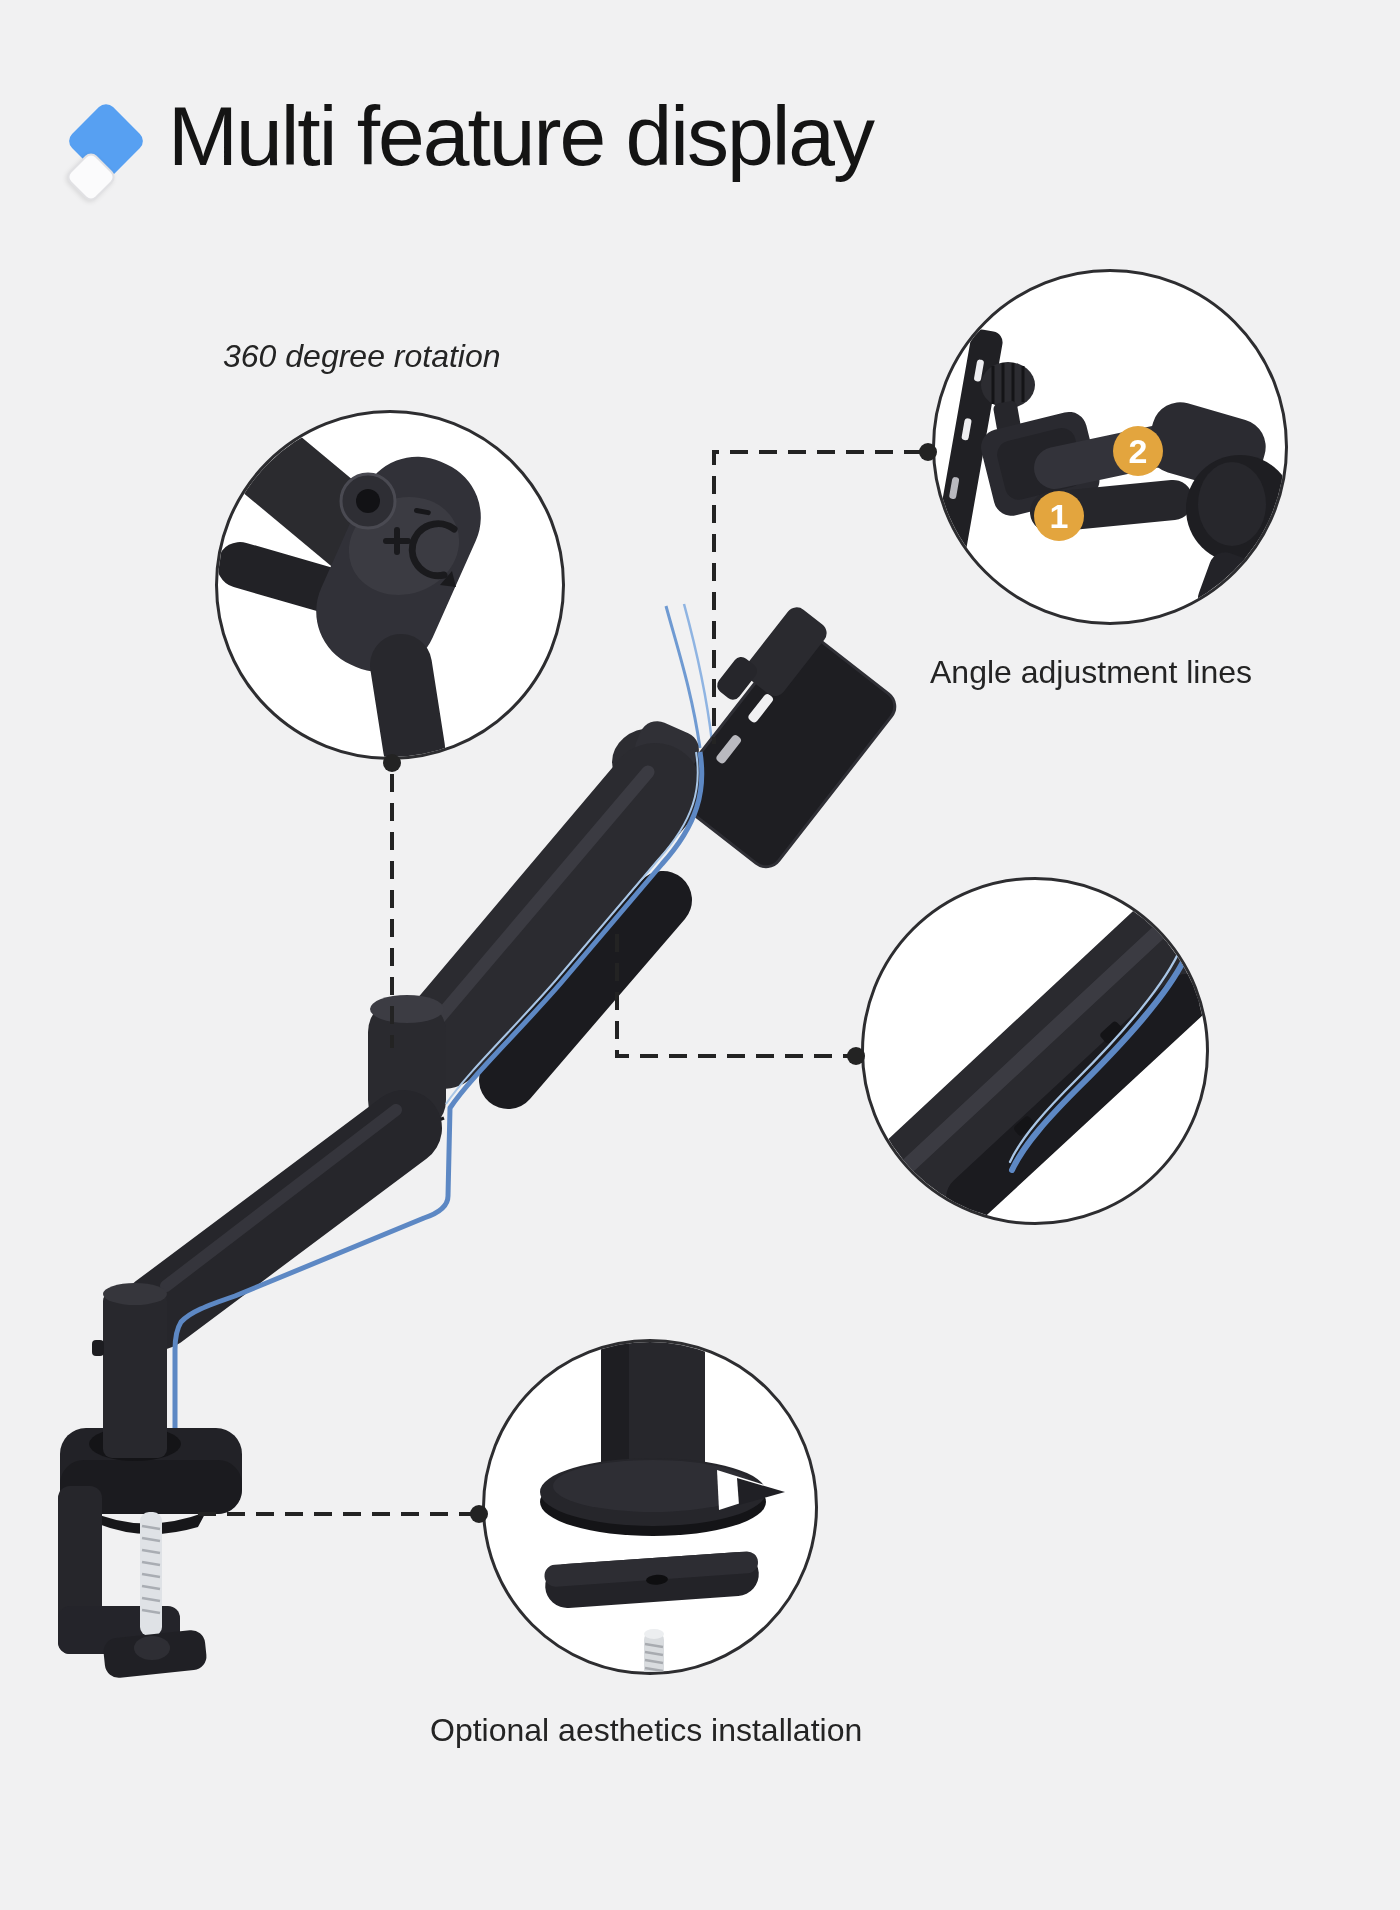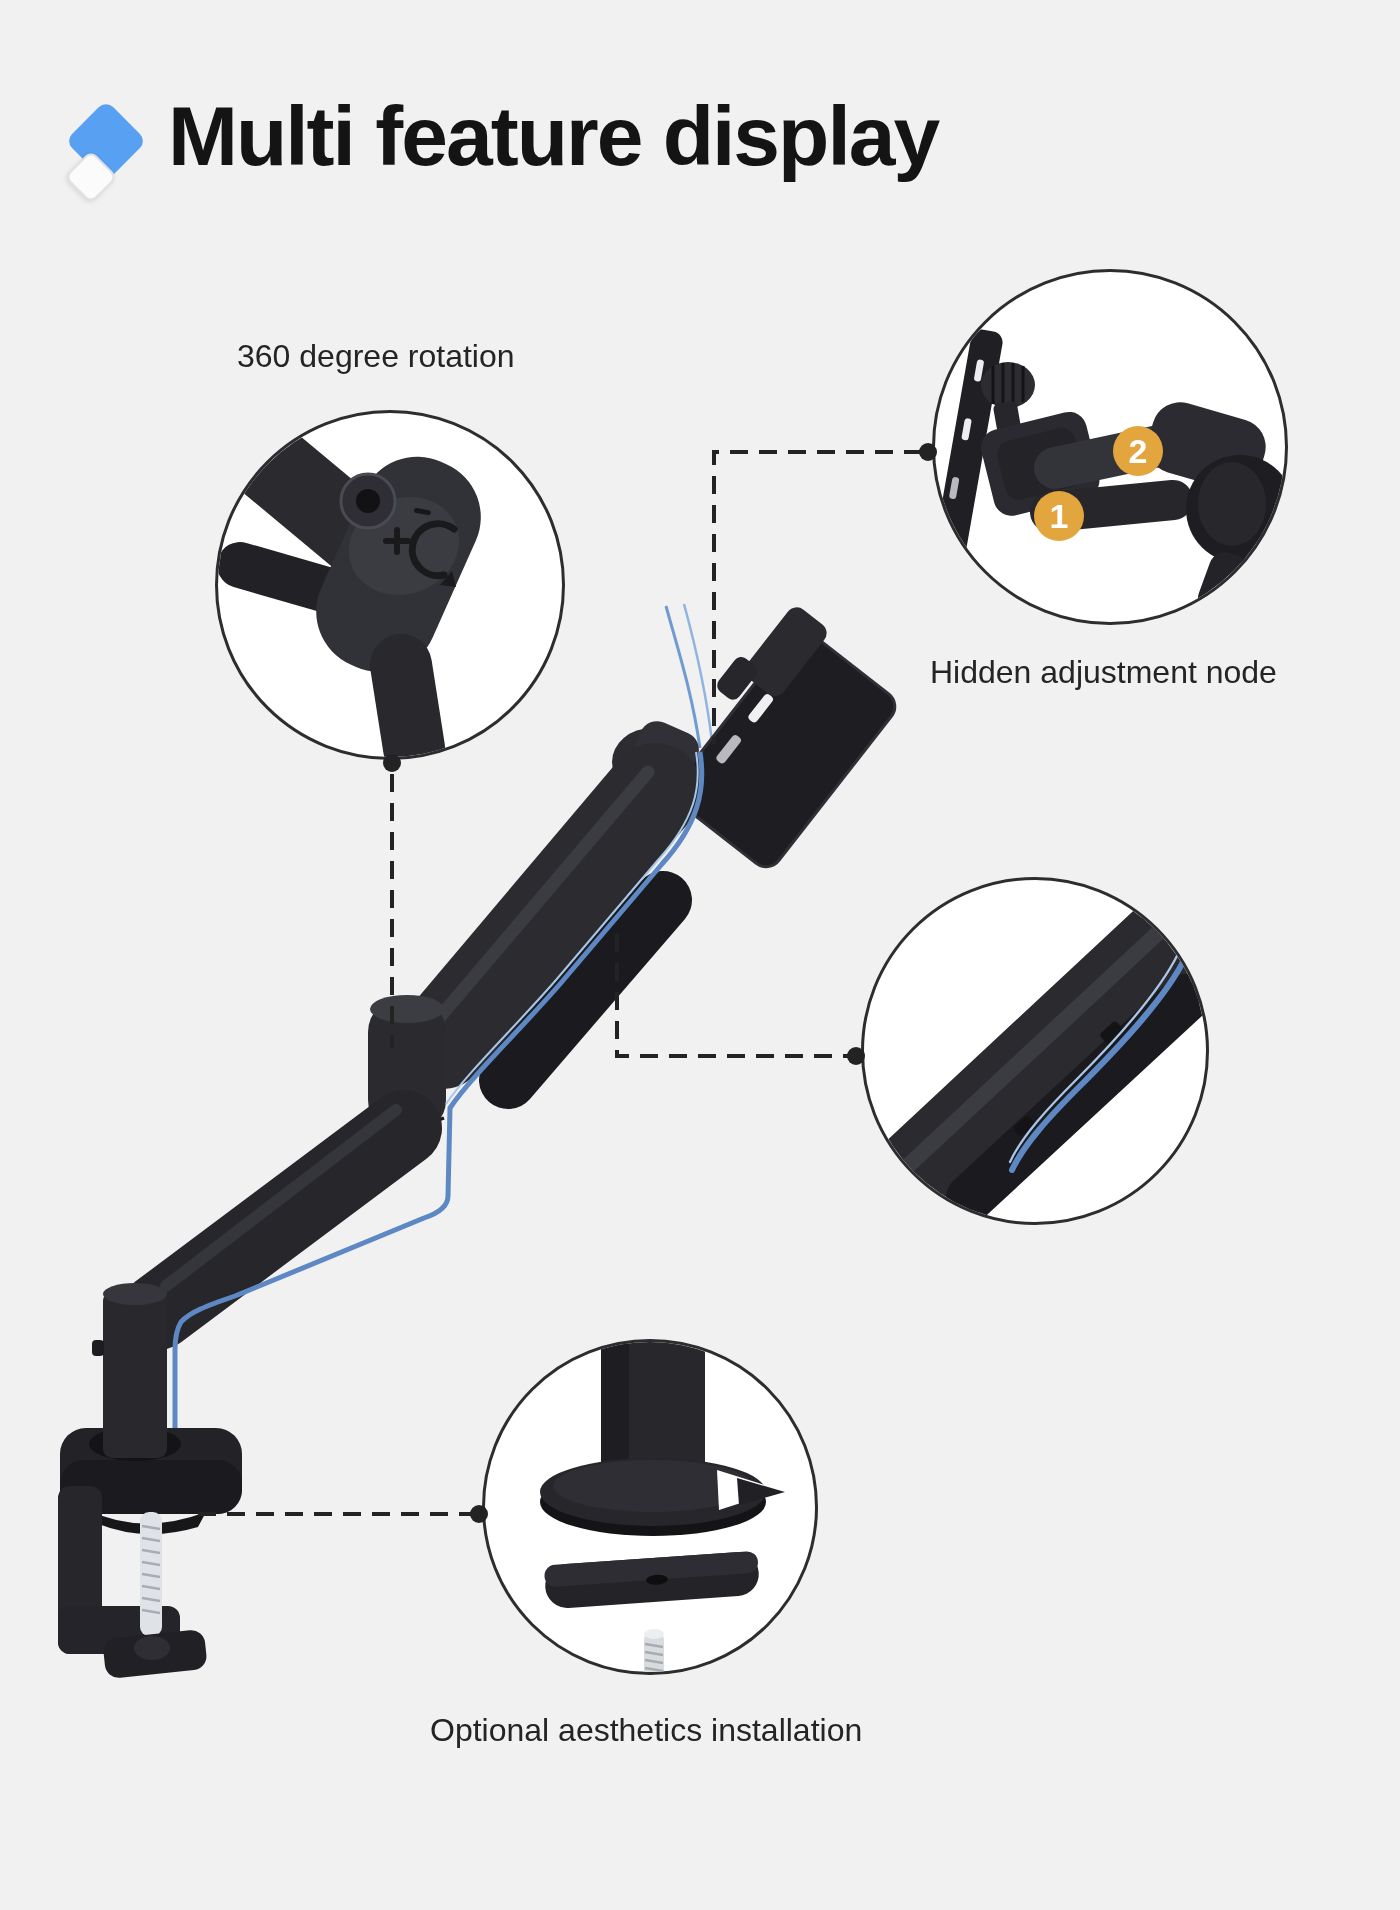--- a/index.html
+++ b/index.html
@@ -4,25 +4,25 @@
 <style>
   html,body{margin:0;padding:0;background:#e4e4e6;}
   .canvas{position:relative;width:1400px;height:1910px;background:#f1f1f2;overflow:hidden;
           font-family:"Liberation Sans",sans-serif;}
   
   .logo-big{position:absolute;left:77px;top:112px;width:58px;height:58px;background:#57a0f2;
             border-radius:10px;transform:rotate(45deg);}
   .logo-small{position:absolute;left:72px;top:158px;width:34px;height:34px;background:#fbfbfc;
               border:2px solid #e1e1e4;border-radius:8px;transform:rotate(45deg);
               box-shadow:0 2px 5px rgba(0,0,0,.10);}
-  .page-title{position:absolute;left:168px;top:94px;font-size:84px;font-weight:700;
+  .page-title{position:absolute;left:168px;top:94px;font-size:84px;font-weight:400;
               letter-spacing:-2px;color:#141414;line-height:1;white-space:nowrap;}
   
   .f-label{position:absolute;font-size:32px;color:#242424;line-height:1.15;white-space:nowrap;}
-  .f-rotation{left:237px;top:338px;}
+  .f-rotation{left:223px;top:338px;font-style:italic;}
   .f-angle{left:930px;top:654px;}
   .f-hidden{left:768px;top:1260px;}
   .f-perforation{left:430px;top:1712px;}
   
   .callout{position:absolute;border-radius:50%;background:#ffffff;border:3px solid #2d2d30;
            overflow:hidden;box-sizing:border-box;}
   .callout svg{position:absolute;left:0;top:0;}
   .c-rotation{left:215px;top:410px;width:350px;height:350px;}
   .c-angle{left:932px;top:269px;width:356px;height:356px;}
   .c-hidden{left:861px;top:877px;width:348px;height:348px;}
@@ -214,16 +214,16 @@
     </g>
     <g fill="#232323">
       <circle cx="392" cy="763" r="9"></circle>
       <circle cx="928" cy="452" r="9"></circle>
       <circle cx="856" cy="1056" r="9"></circle>
       <circle cx="479" cy="1514" r="9"></circle>
     </g>
   </svg>
 
   <div class="f-label f-rotation">360 degree rotation</div>
-  <div class="f-label f-angle">Hidden adjustment node</div>
+  <div class="f-label f-angle">Angle adjustment lines</div>
   <div class="f-label f-perforation">Optional aesthetics installation</div>
 
 </div>
 
 </body></html>

